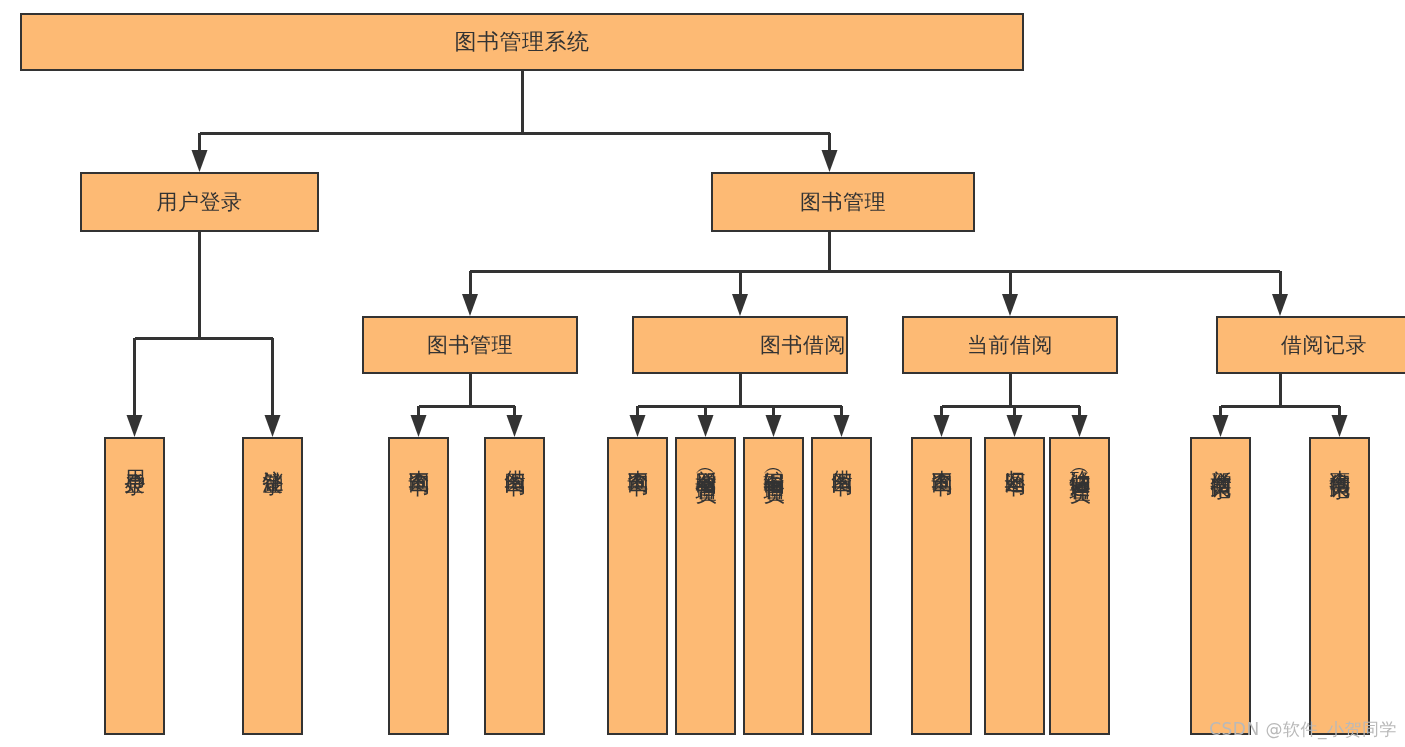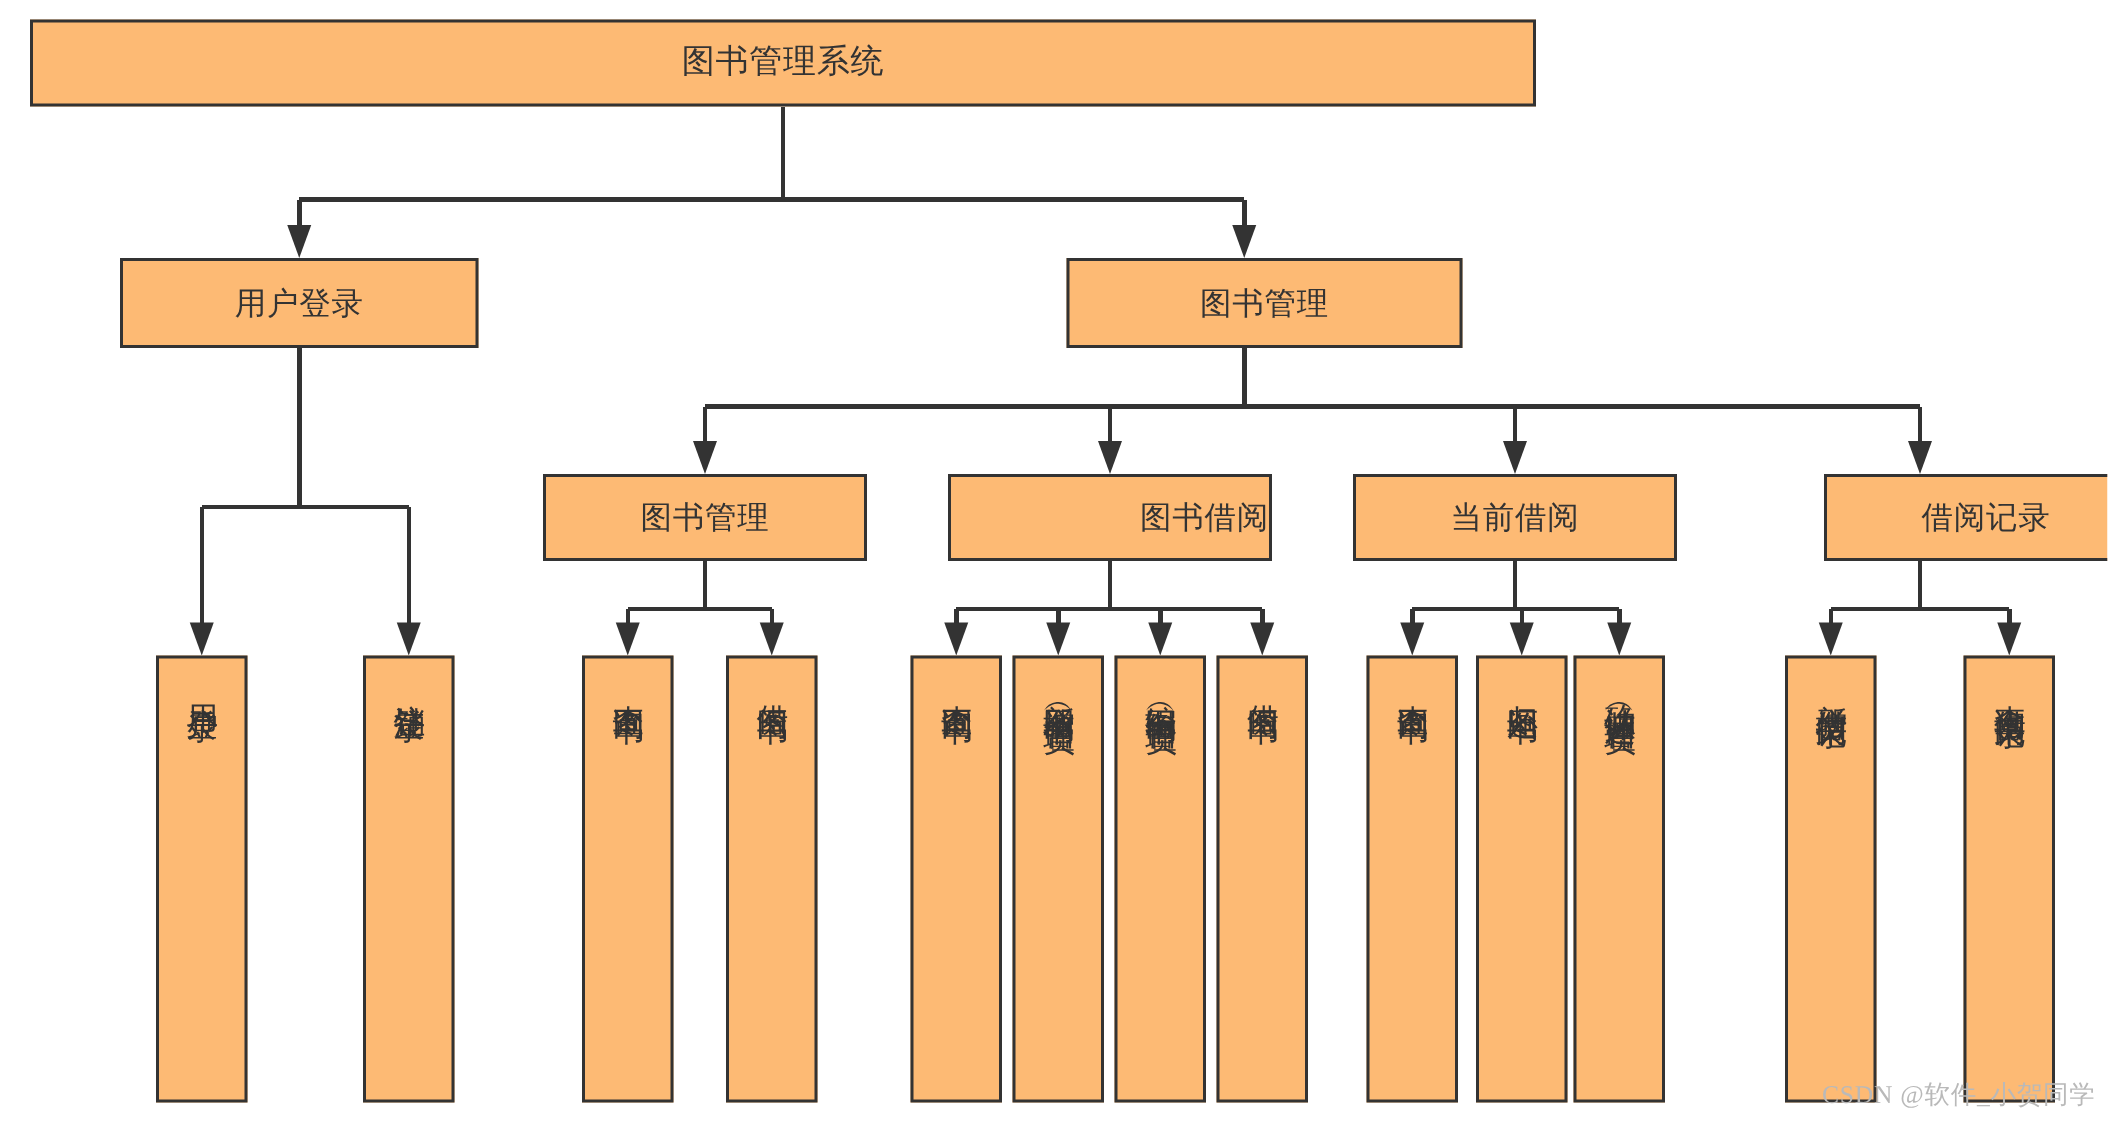--- a/index.html
+++ b/index.html
@@ -65,21 +65,20 @@
   }
   #watermark {
     position: absolute;
     right: 8px;
     bottom: 6px;
     font-size: 17px;
     color: #b9b9b9;
     z-index: 5;
     white-space: nowrap;
     letter-spacing: 0.5px;
-    font-family: Liberation Serif, serif;
   }
 </style>
 </head>
 <body>
 
 <div id="canvas">
   <svg id="edges" viewBox="0 0 1405 747">
       <line x1="522" y1="71" x2="522" y2="133" stroke="#333333" stroke-width="3" shape-rendering="crispEdges"></line>
       <line x1="199.5" y1="133" x2="829.5" y2="133" stroke="#333333" stroke-width="3" shape-rendering="crispEdges"></line>
       <line x1="199.5" y1="133" x2="199.5" y2="152" stroke="#333333" stroke-width="3" shape-rendering="crispEdges"></line>

